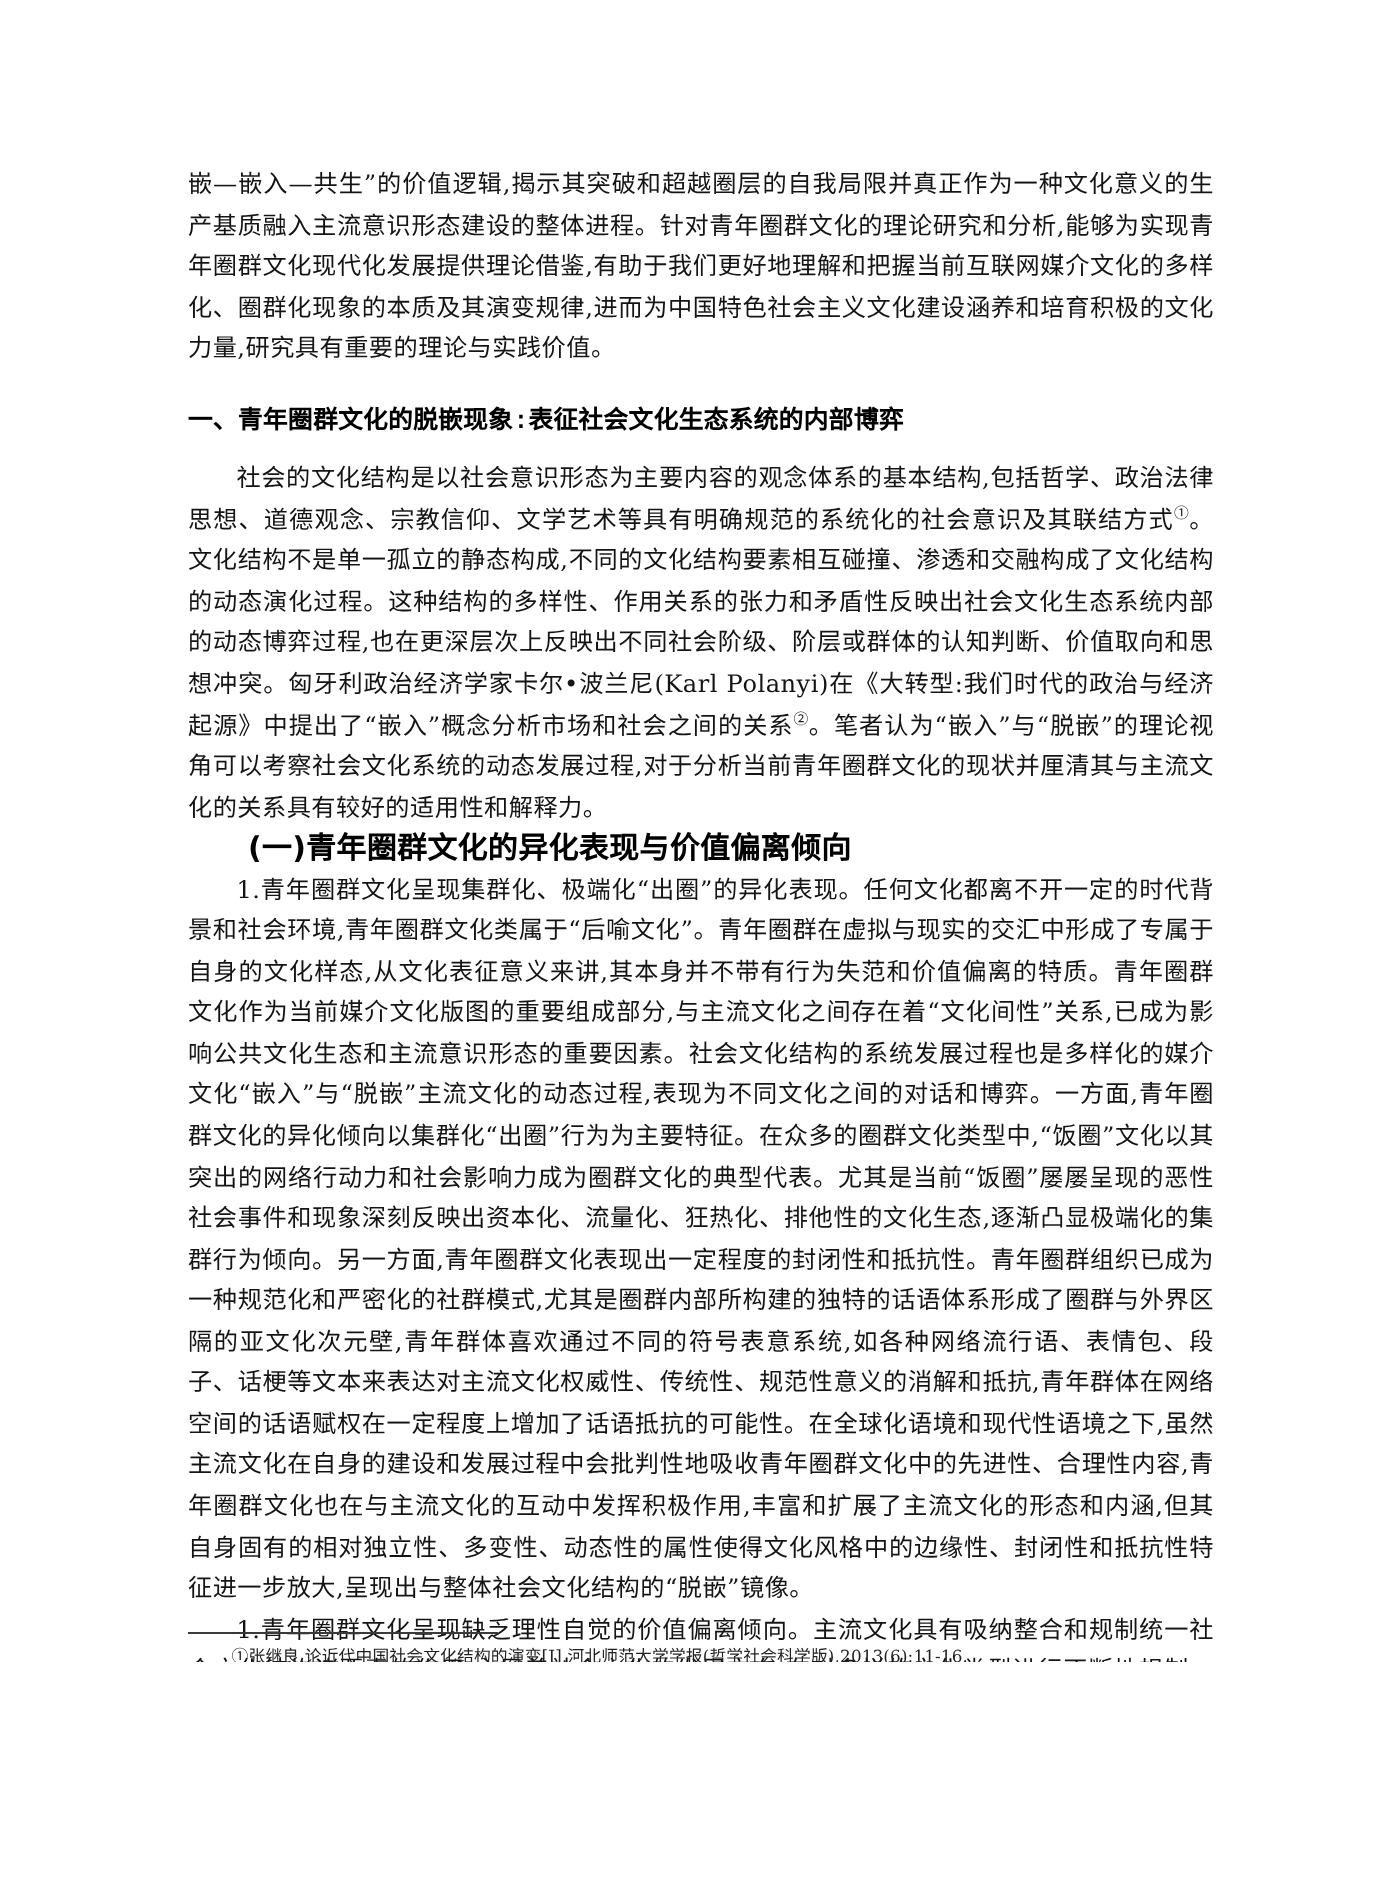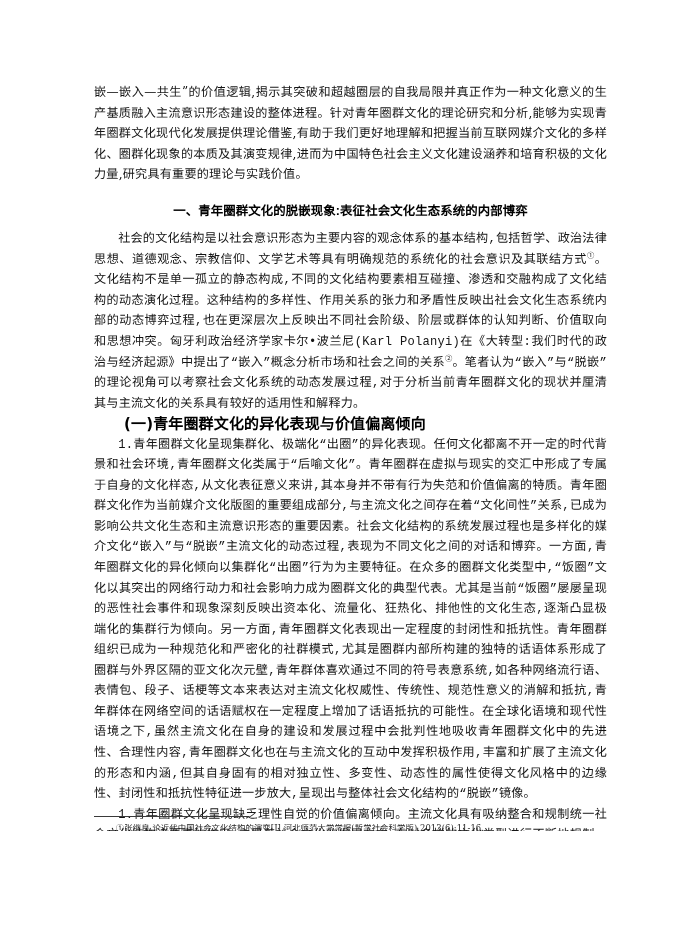--- a/index.html
+++ b/index.html
@@ -33,29 +33,28 @@
     text-align: justify;
     text-justify: inter-ideograph;
     text-indent: 0;
     margin: 0;
     letter-spacing: 0.02em;
     word-break: break-all;
     color: #141414;
   }
   .para.indent {
     text-indent: 2em;
-    font-family: Liberation Mono, monospace;
   }
   
   .sec-head {
-    font-family: Liberation Sans, sans-serif;
+    font-family: Liberation Mono, monospace;
     font-weight: bold;
     font-size: 12.4px;
     line-height: 20.55px;
-    text-align: center;
+    text-align: left;
     margin: 0;
     letter-spacing: 0.01em;
     color: #000000;
   }
   .sub-head {
     font-family: "DejaVu Sans", "Liberation Sans", sans-serif;
     font-weight: bold;
     font-size: 15px;
     line-height: 20.55px;
     text-indent: 2em;

